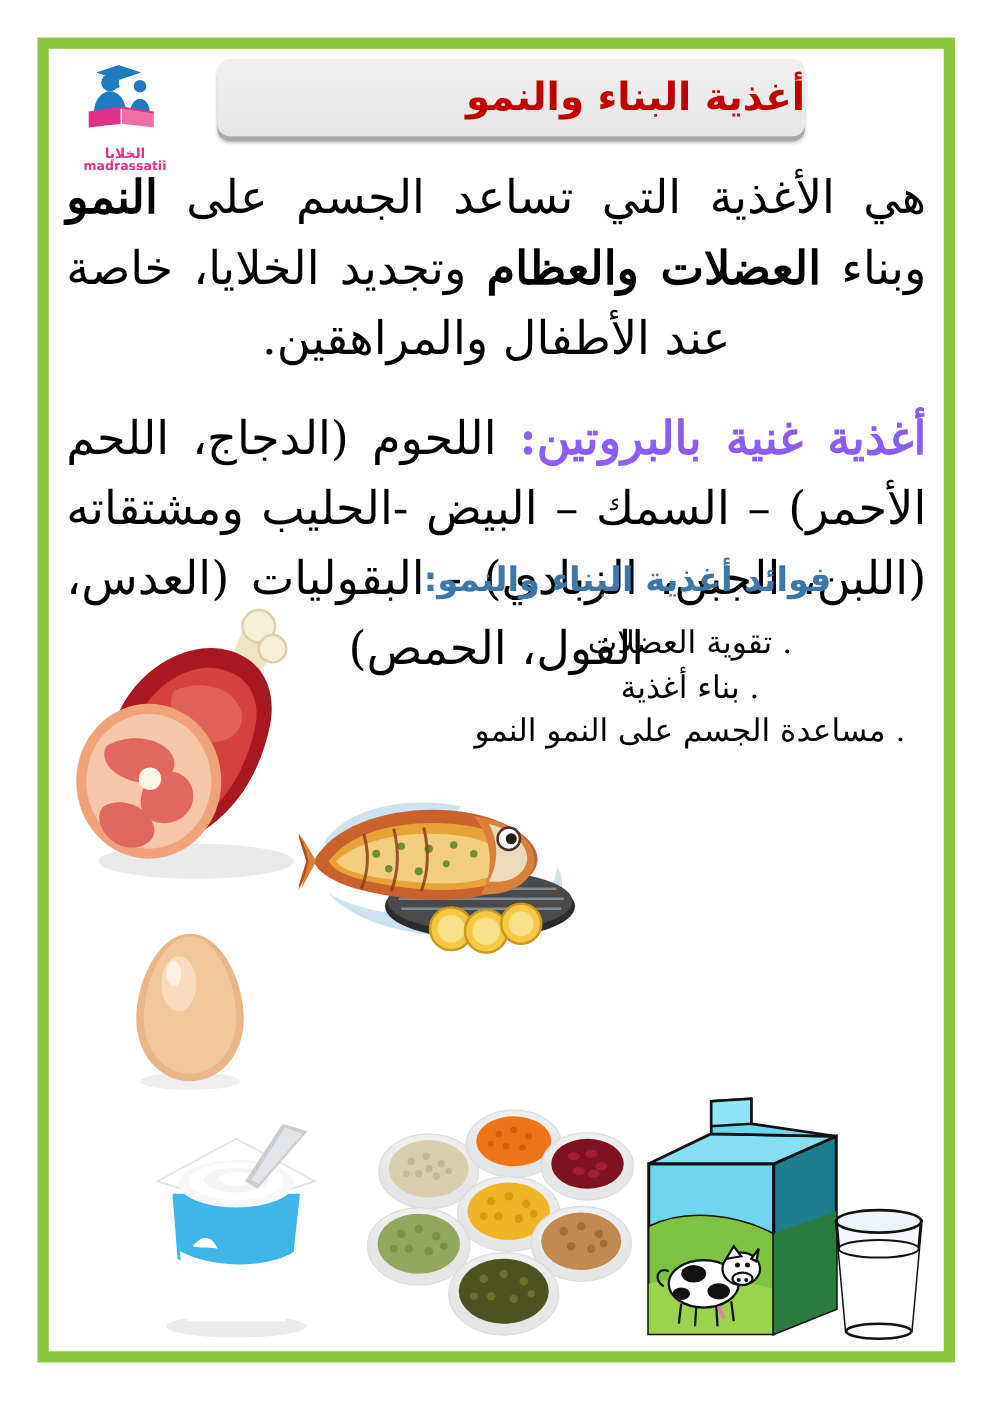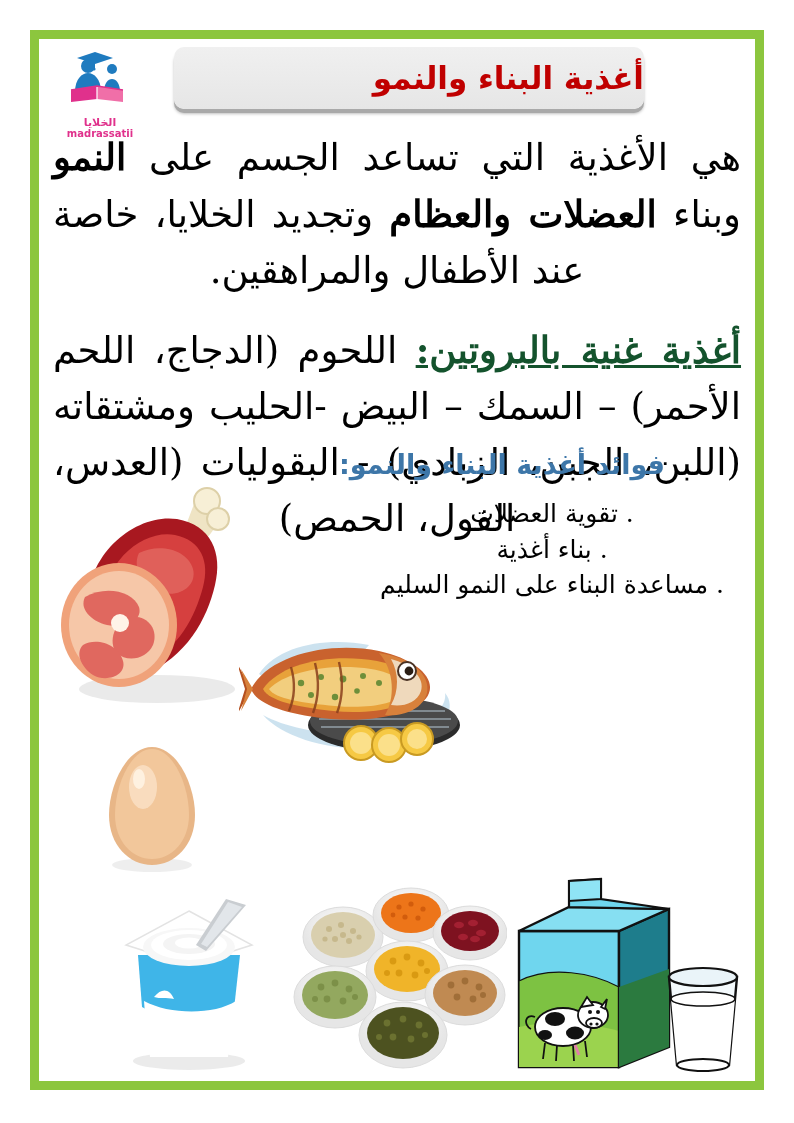--- a/index.html
+++ b/index.html
@@ -90,23 +90,22 @@
     margin-top: 10px;
   }
 
   .para b { font-weight: bold; }
 
   .para-protein {
     margin-top: 22px;
   }
 
   .hdr-purple {
-    color: #14532d;
+    color: #8b5cf6;
     font-weight: bold;
-    text-decoration: underline;
   }
 
   
   .benefits-block {
     position: absolute;
     left: 300px;
     top: 410px;
     width: 420px;
     text-align: center;
     direction: rtl;
@@ -439,18 +438,18 @@
     <div class="benefit-item">
       <span class="dot">.</span>
       <span>تقوية العضلات</span>
     </div>
     <div class="benefit-item">
       <span class="dot">.</span>
       <span>بناء أغذية</span>
     </div>
     <div class="benefit-item">
       <span class="dot">.</span>
-      <span>مساعدة البناء على النمو السليم</span>
+      <span>مساعدة الجسم على النمو النمو</span>
     </div>
   </div>
 
  </div>
 </div>
 
 </body></html>

